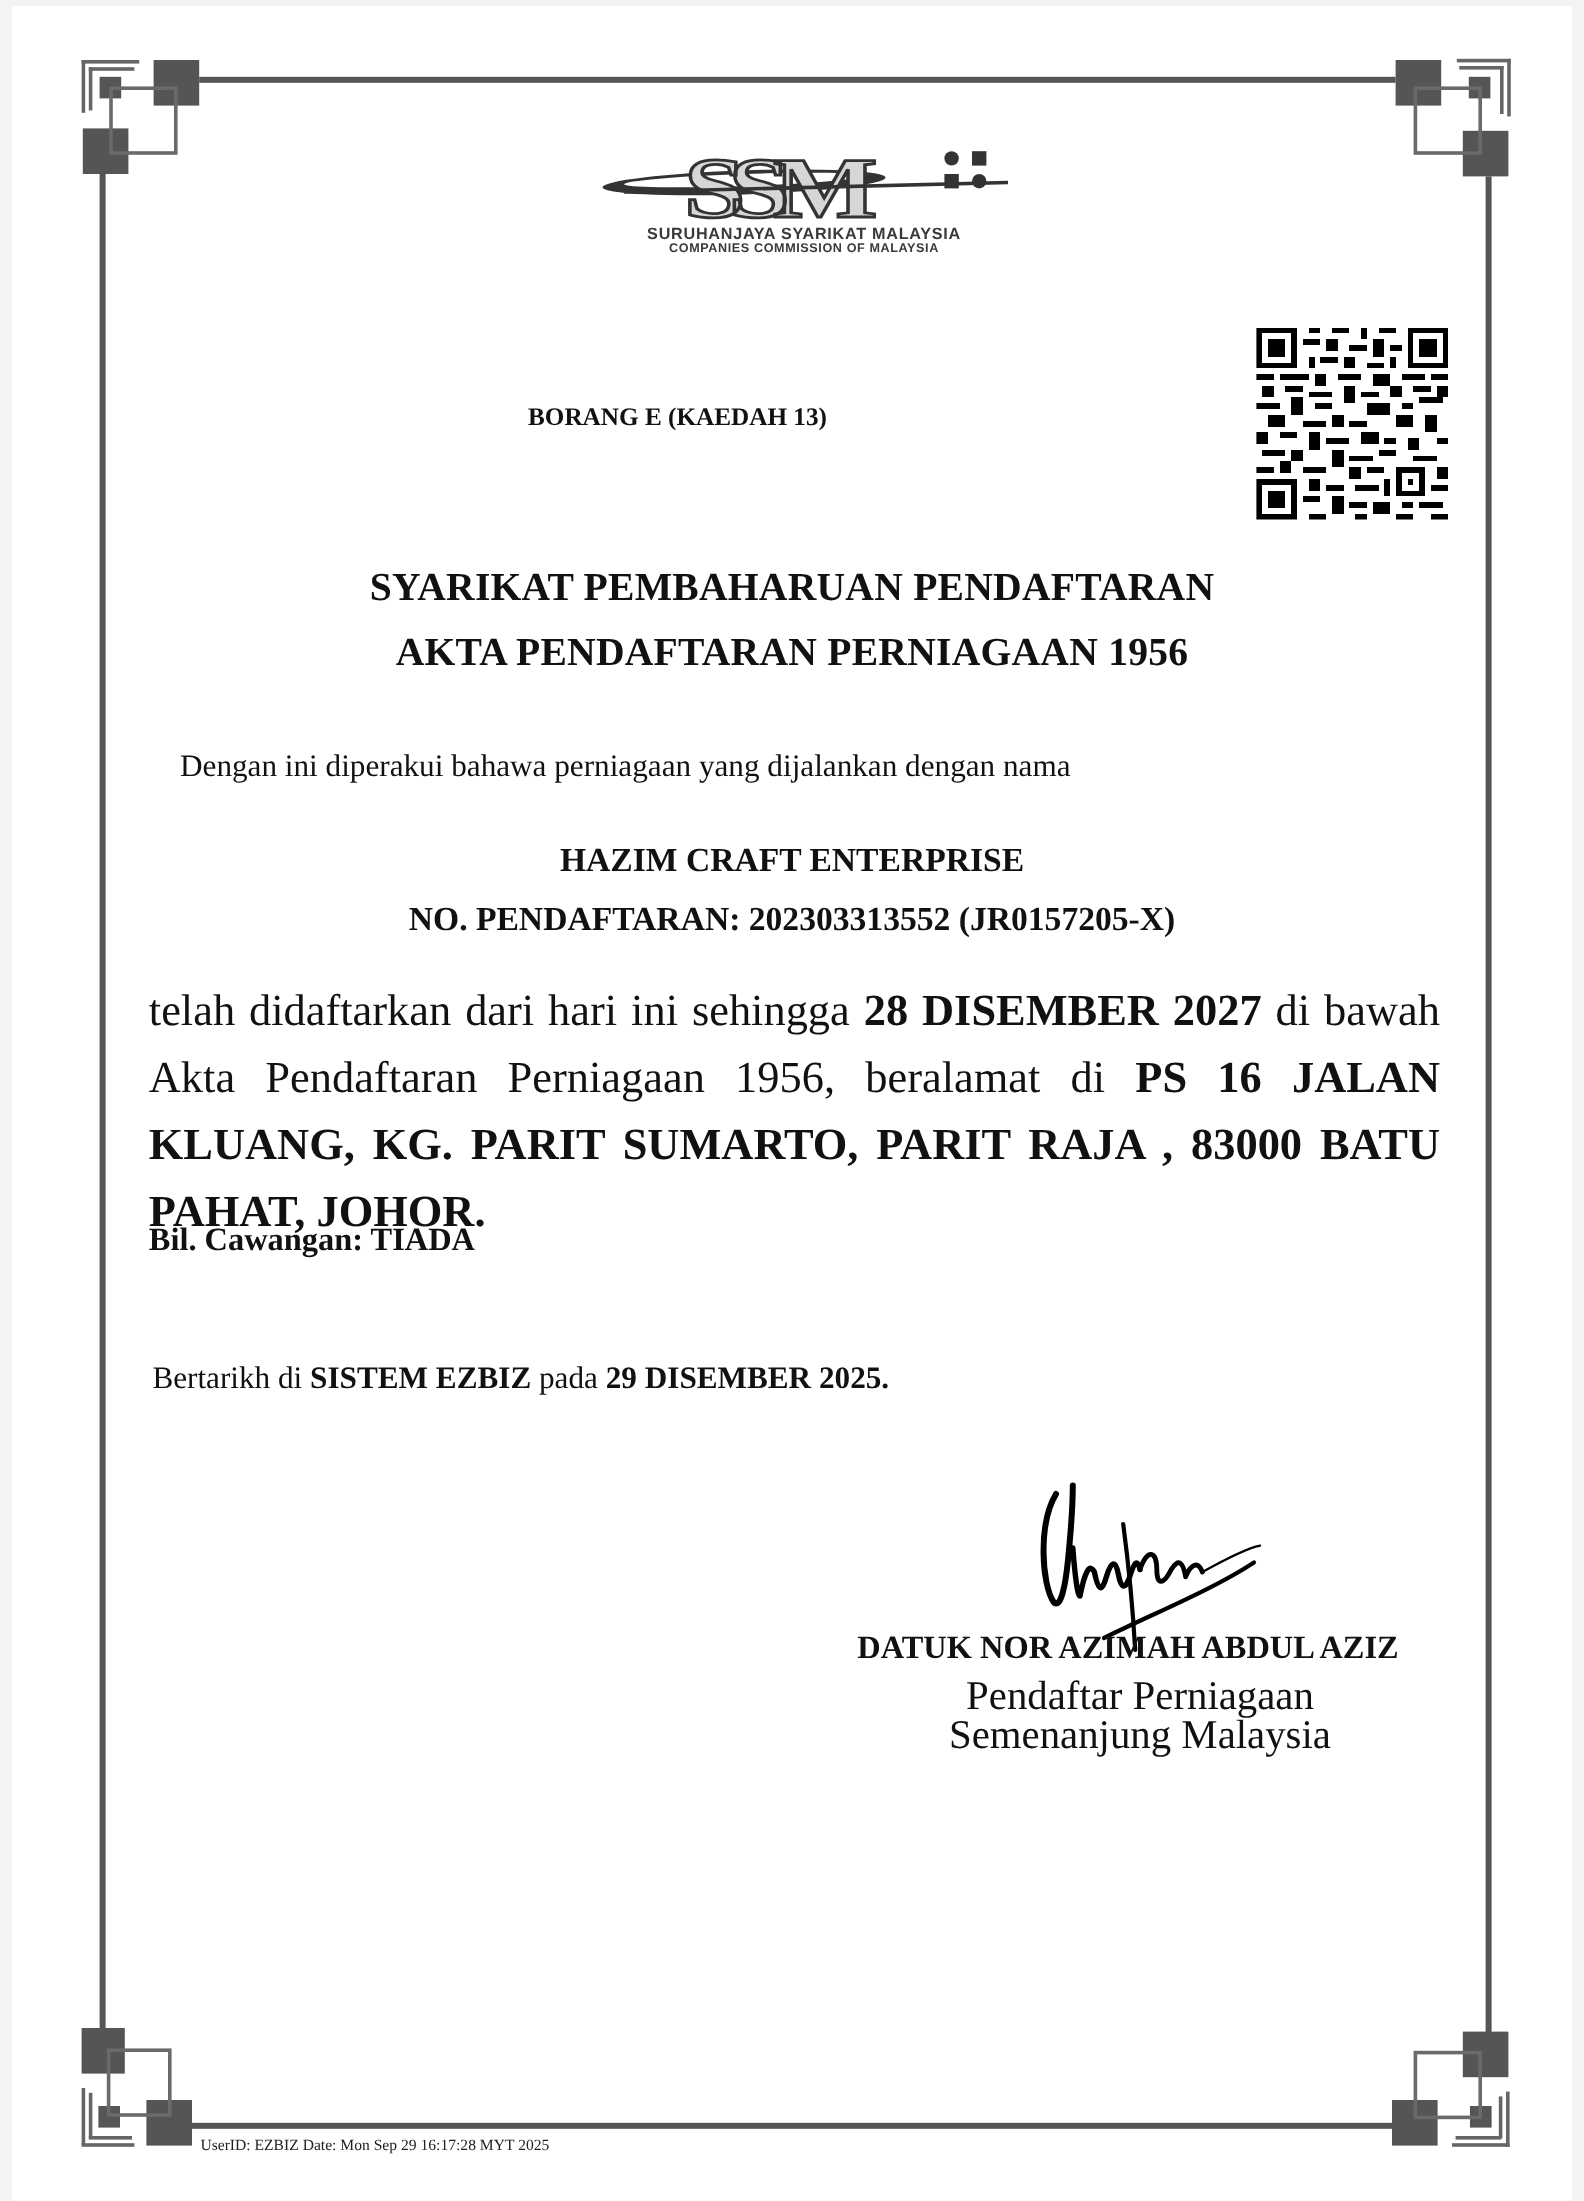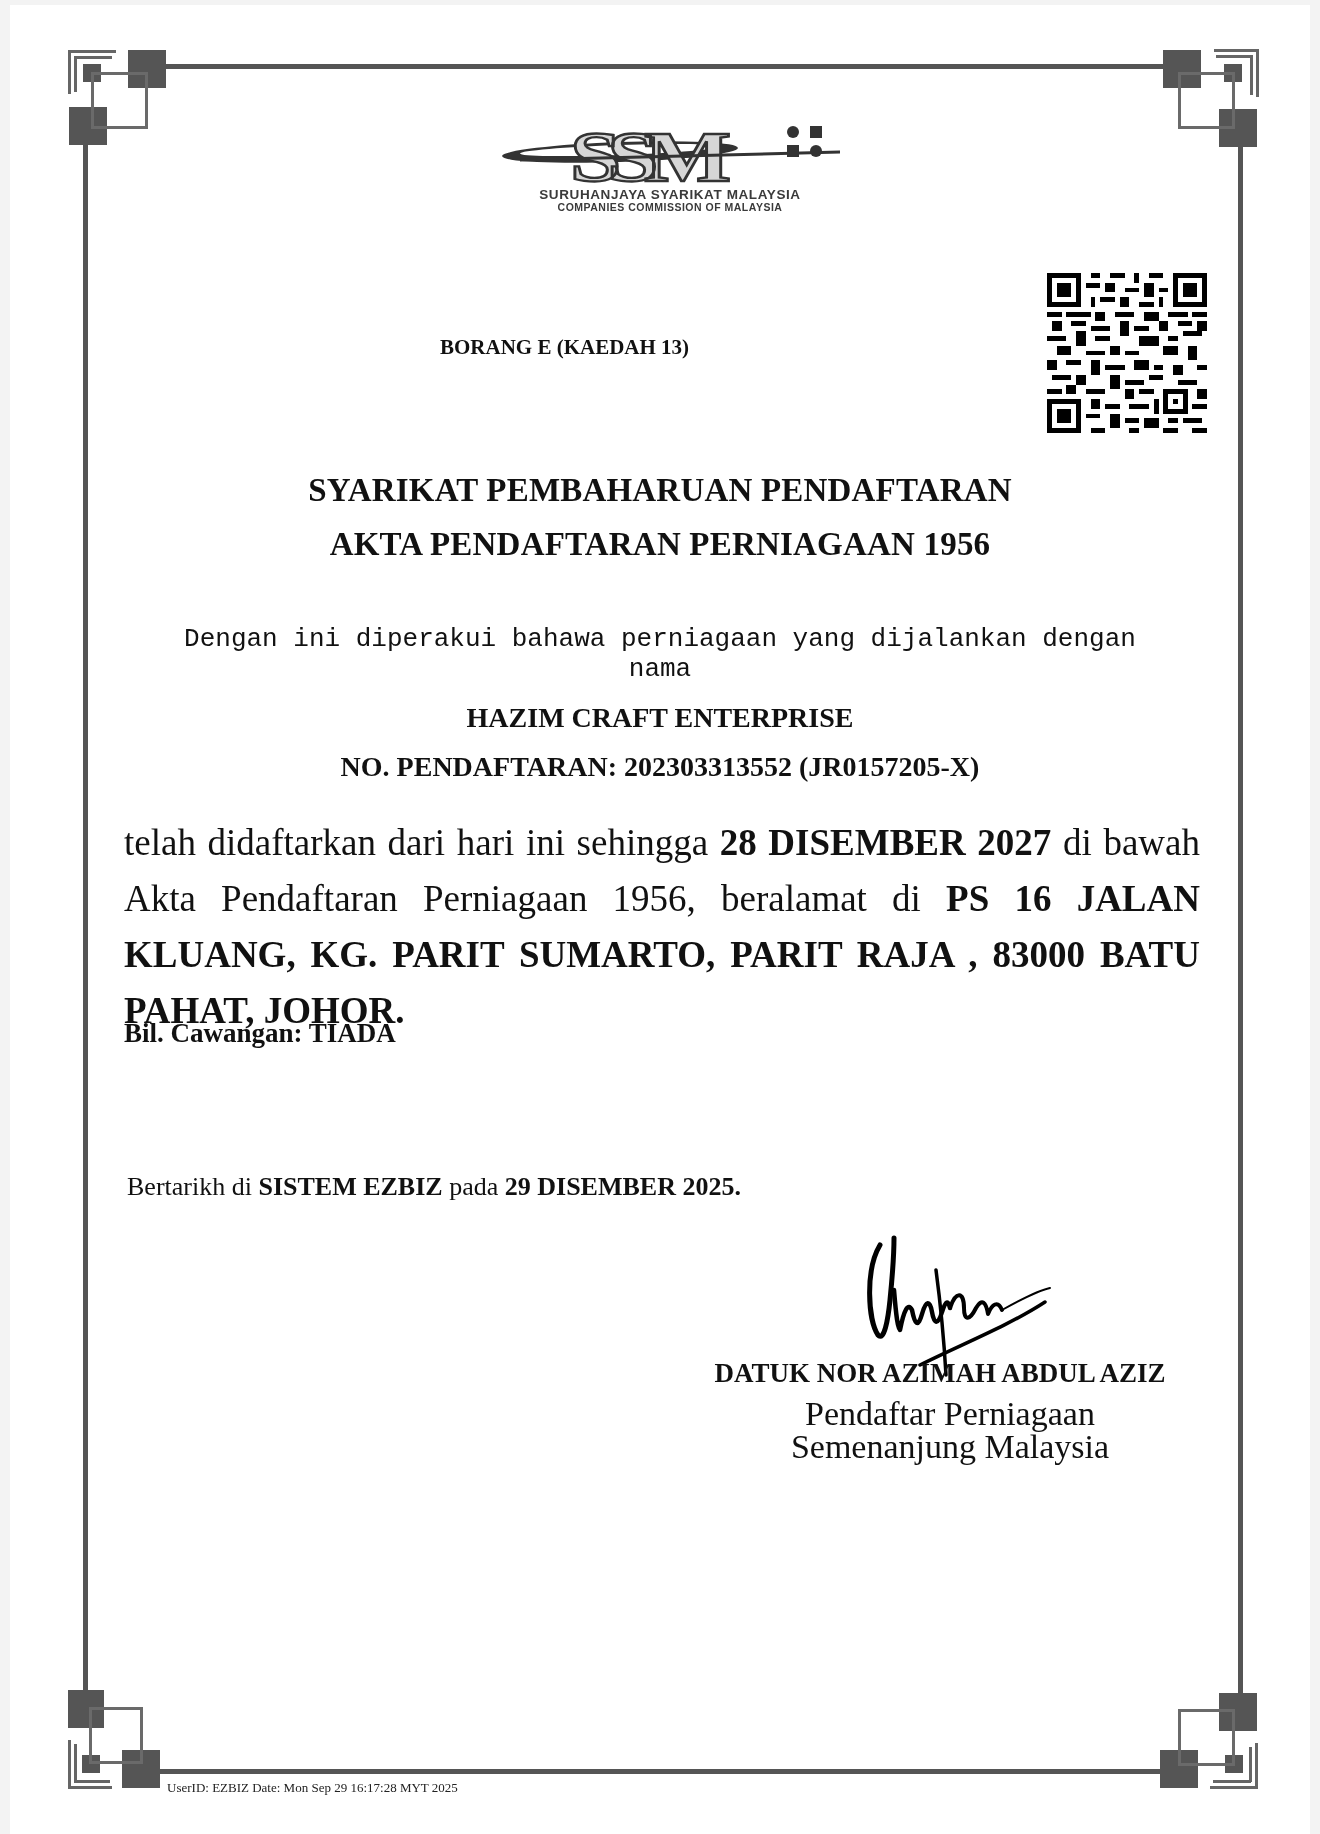--- a/index.html
+++ b/index.html
@@ -34,38 +34,37 @@
 
   .form-label {
     position: absolute; left: 440px; top: 335px; width: 440px; text-align: left;
     font-weight: bold; font-size: 21px;
   }
   .title {
     position: absolute; left: 150px; width: 1020px; text-align: center;
     font-weight: bold; font-size: 33px; letter-spacing: 0.2px;
   }
   .intro {
-    position: absolute; left: 150px; top: 624px; width: 1020px; text-align: center;
+    position: absolute; left: 150px; top: 624px; width: 1020px; text-align: left;
     font-size: 26px;
-    font-family: Liberation Mono, monospace;
   }
   .bizname {
     position: absolute; left: 150px; width: 1020px; text-align: center;
     font-weight: bold; font-size: 28px;
   }
   .para {
     position: absolute; left: 124px; top: 815px; width: 1076px;
     font-size: 37px; line-height: 56px; text-align: justify;
   }
   .para b { font-weight: bold; }
   .branch {
     position: absolute; left: 124px; top: 1018px; font-size: 27px; font-weight: bold;
   }
   .dated {
-    position: absolute; left: 127px; top: 1172px; font-size: 26px;
+    position: absolute; left: 127px; top: 1134px; font-size: 26px;
   }
   .sig { position: absolute; left: 860px; top: 1230px; width: 200px; height: 150px; }
   .signer {
     position: absolute; left: 680px; top: 1358px; width: 520px; text-align: center;
     font-weight: bold; font-size: 27px;
   }
   .signer-role {
     position: absolute; left: 700px; width: 500px; text-align: center; font-size: 34px;
   }
   .footer {

